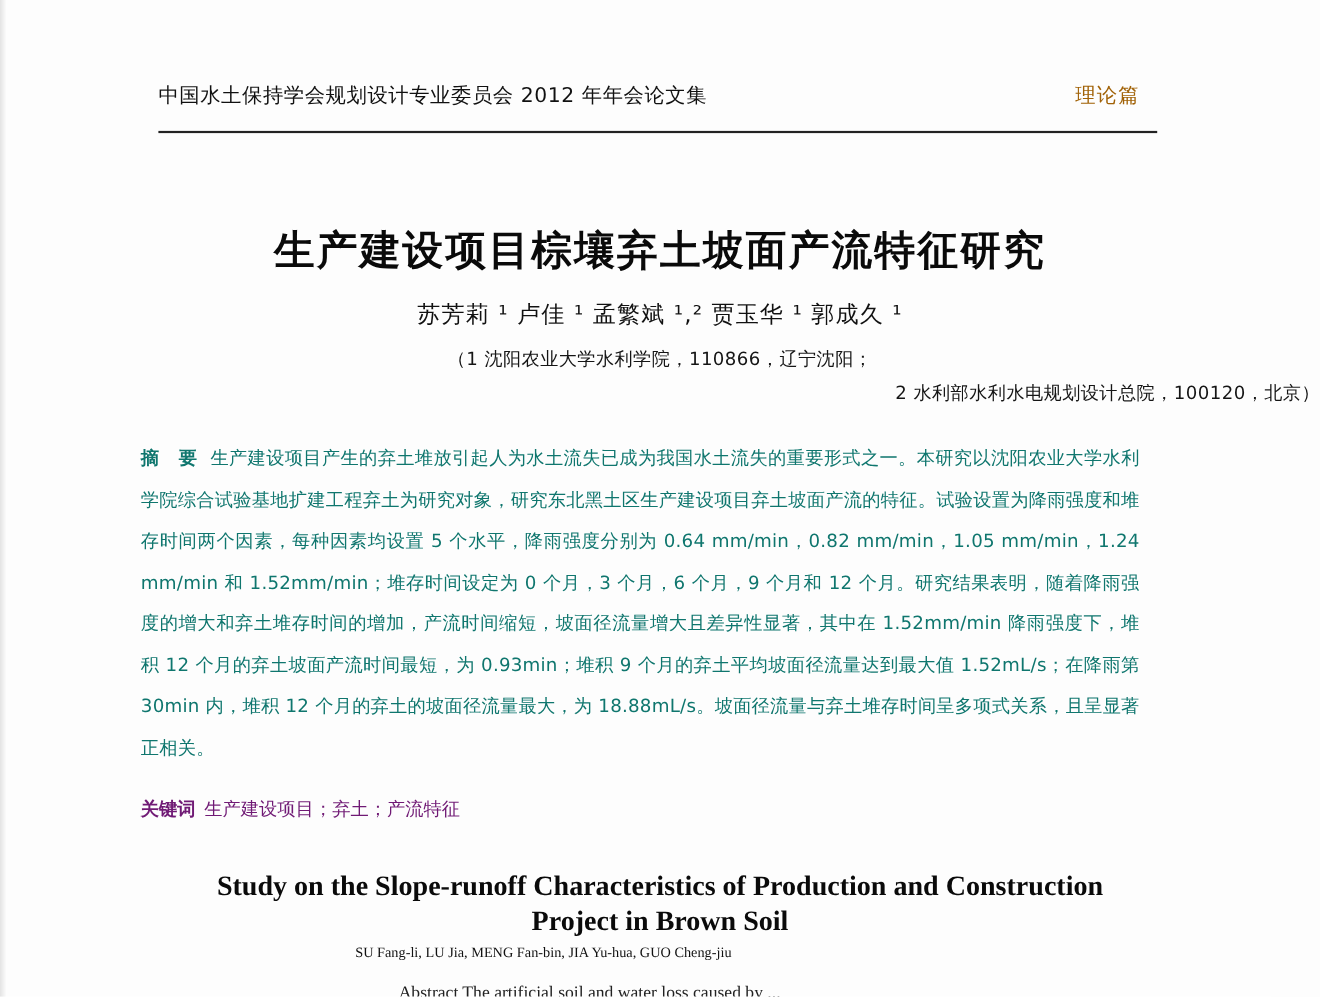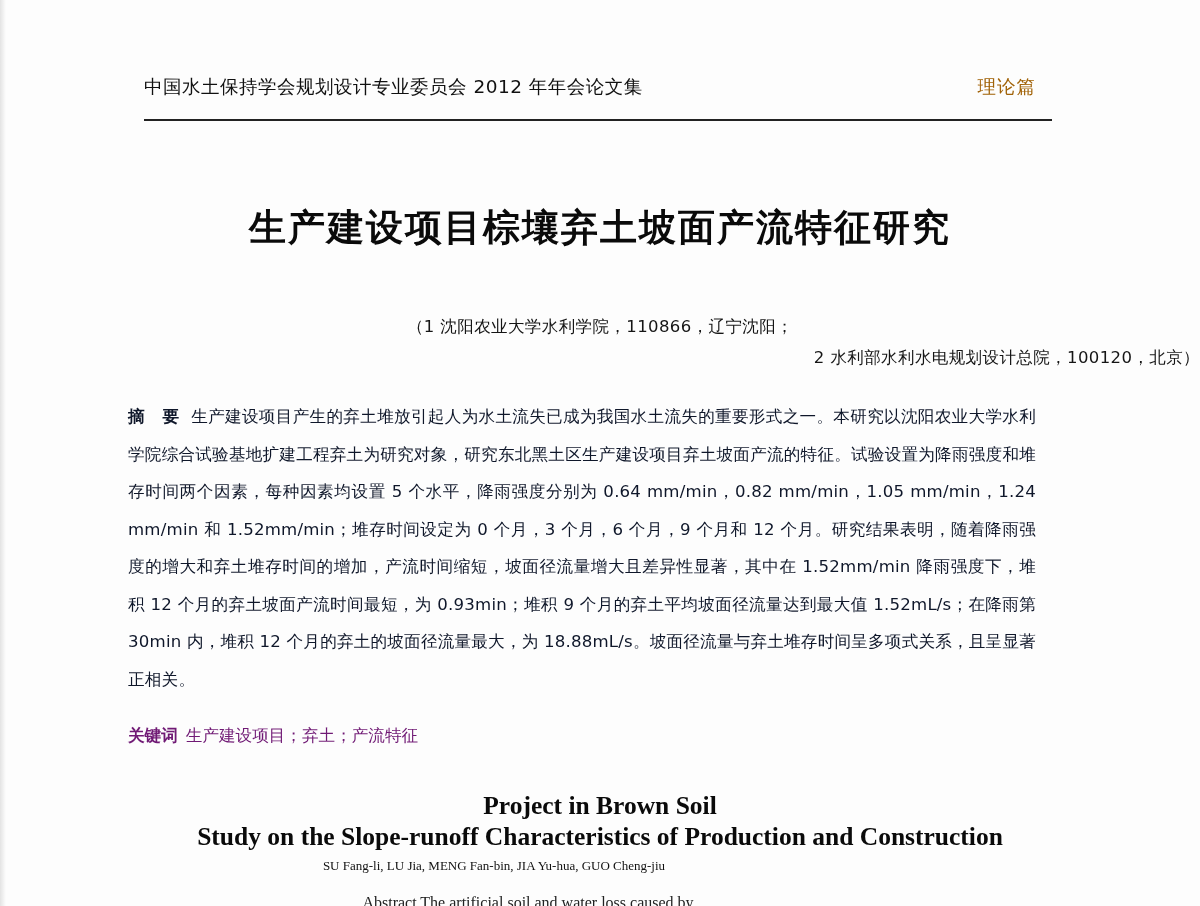--- a/index.html
+++ b/index.html
@@ -89,21 +89,21 @@
   
   .abstract {
     position: absolute;
     left: 128px;
     top: 398px;
     width: 908px;
     font-family: "DejaVu Sans", sans-serif;
     font-size: 16.6px;
     line-height: 37.5px;
     text-align: justify;
-    color: #0f172a;
+    color: #0f766e;
     letter-spacing: 0.2px;
   }
   .abstract .lbl {
     font-weight: bold;
     letter-spacing: 6px;
     margin-right: 6px;
   }
   .keywords {
     position: absolute;
     left: 128px;
@@ -167,34 +167,35 @@
 
   <div class="edge-shadow"></div>
 
   <div class="running-head">
     <div class="rh-left">中国水土保持学会规划设计专业委员会 2012 年年会论文集</div>
     <div class="rh-right">理论篇</div>
   </div>
 
   <div class="title-cn">生产建设项目棕壤弃土坡面产流特征研究</div>
 
+  <div class="authors-cn">苏芳莉 ¹  卢佳 ¹  孟繁斌 ¹,²  贾玉华 ¹  郭成久 ¹</div>
 
   <div class="affil affil-1">（1 沈阳农业大学水利学院，110866，辽宁沈阳；</div>
   <div class="affil affil-2">2 水利部水利水电规划设计总院，100120，北京）</div>
 
   <div class="abstract">
     <span class="lbl">摘 要</span><span>生产建设项目产生的弃土堆放引起人为水土流失已成为我国水土流失的重要形式之一。本研究以沈阳农业大学水利学院综合试验基地扩建工程弃土为研究对象，研究东北黑土区生产建设项目弃土坡面产流的特征。试验设置为降雨强度和堆存时间两个因素，每种因素均设置 5 个水平，降雨强度分别为 0.64 mm/min，0.82 mm/min，1.05 mm/min，1.24 mm/min 和 1.52mm/min；堆存时间设定为 0 个月，3 个月，6 个月，9 个月和 12 个月。研究结果表明，随着降雨强度的增大和弃土堆存时间的增加，产流时间缩短，坡面径流量增大且差异性显著，其中在 1.52mm/min 降雨强度下，堆积 12 个月的弃土坡面产流时间最短，为 0.93min；堆积 9 个月的弃土平均坡面径流量达到最大值 1.52mL/s；在降雨第 30min 内，堆积 12 个月的弃土的坡面径流量最大，为 18.88mL/s。坡面径流量与弃土堆存时间呈多项式关系，且呈显著正相关。</span>
   </div>
 
   <div class="keywords">
     <span class="lbl">关键词</span><span>生产建设项目；弃土；产流特征</span>
   </div>
 
   <div class="title-en">
+    <div>Study on the Slope-runoff Characteristics of Production and Construction</div>
     <div>Project in Brown Soil</div>
-    <div>Study on the Slope-runoff Characteristics of Production and Construction</div>
   </div>
 
   <div class="authors-en">SU Fang-li, LU Jia, MENG Fan-bin, JIA Yu-hua, GUO Cheng-jiu</div>
 
   <div class="abstract-en-peek">Abstract  The artificial soil and water loss caused by ...</div>
 
 </div>
 
 </body></html>

